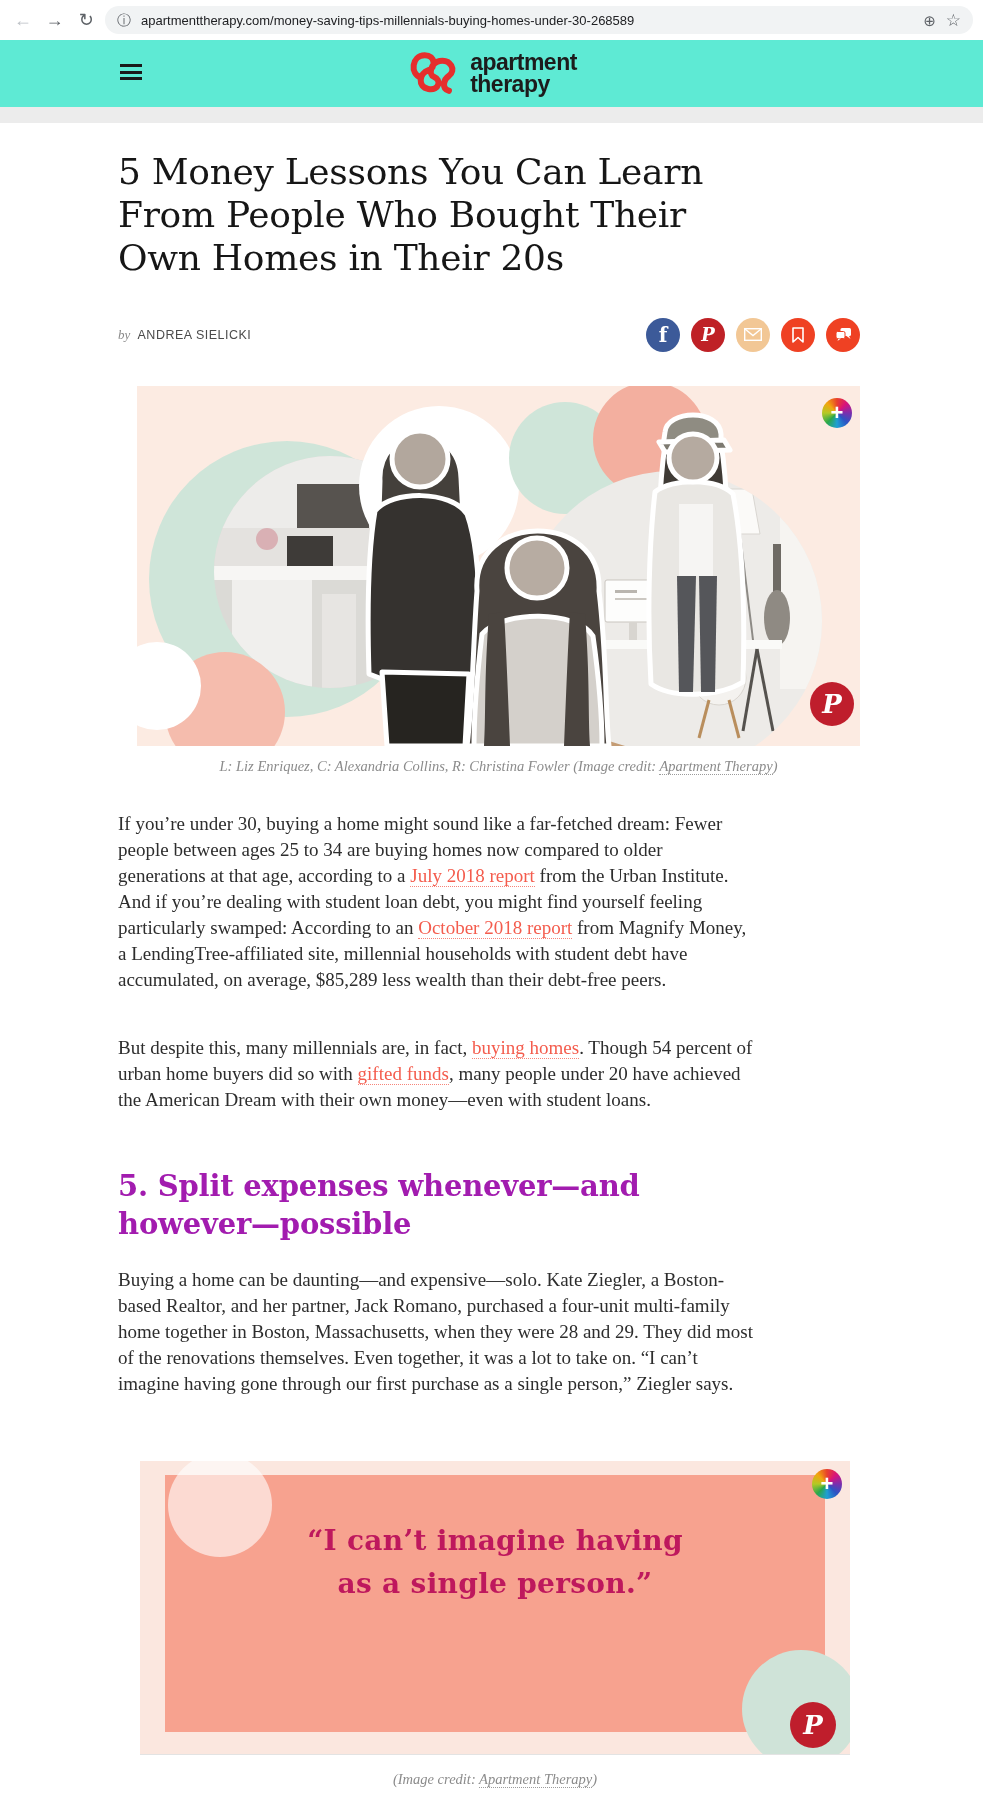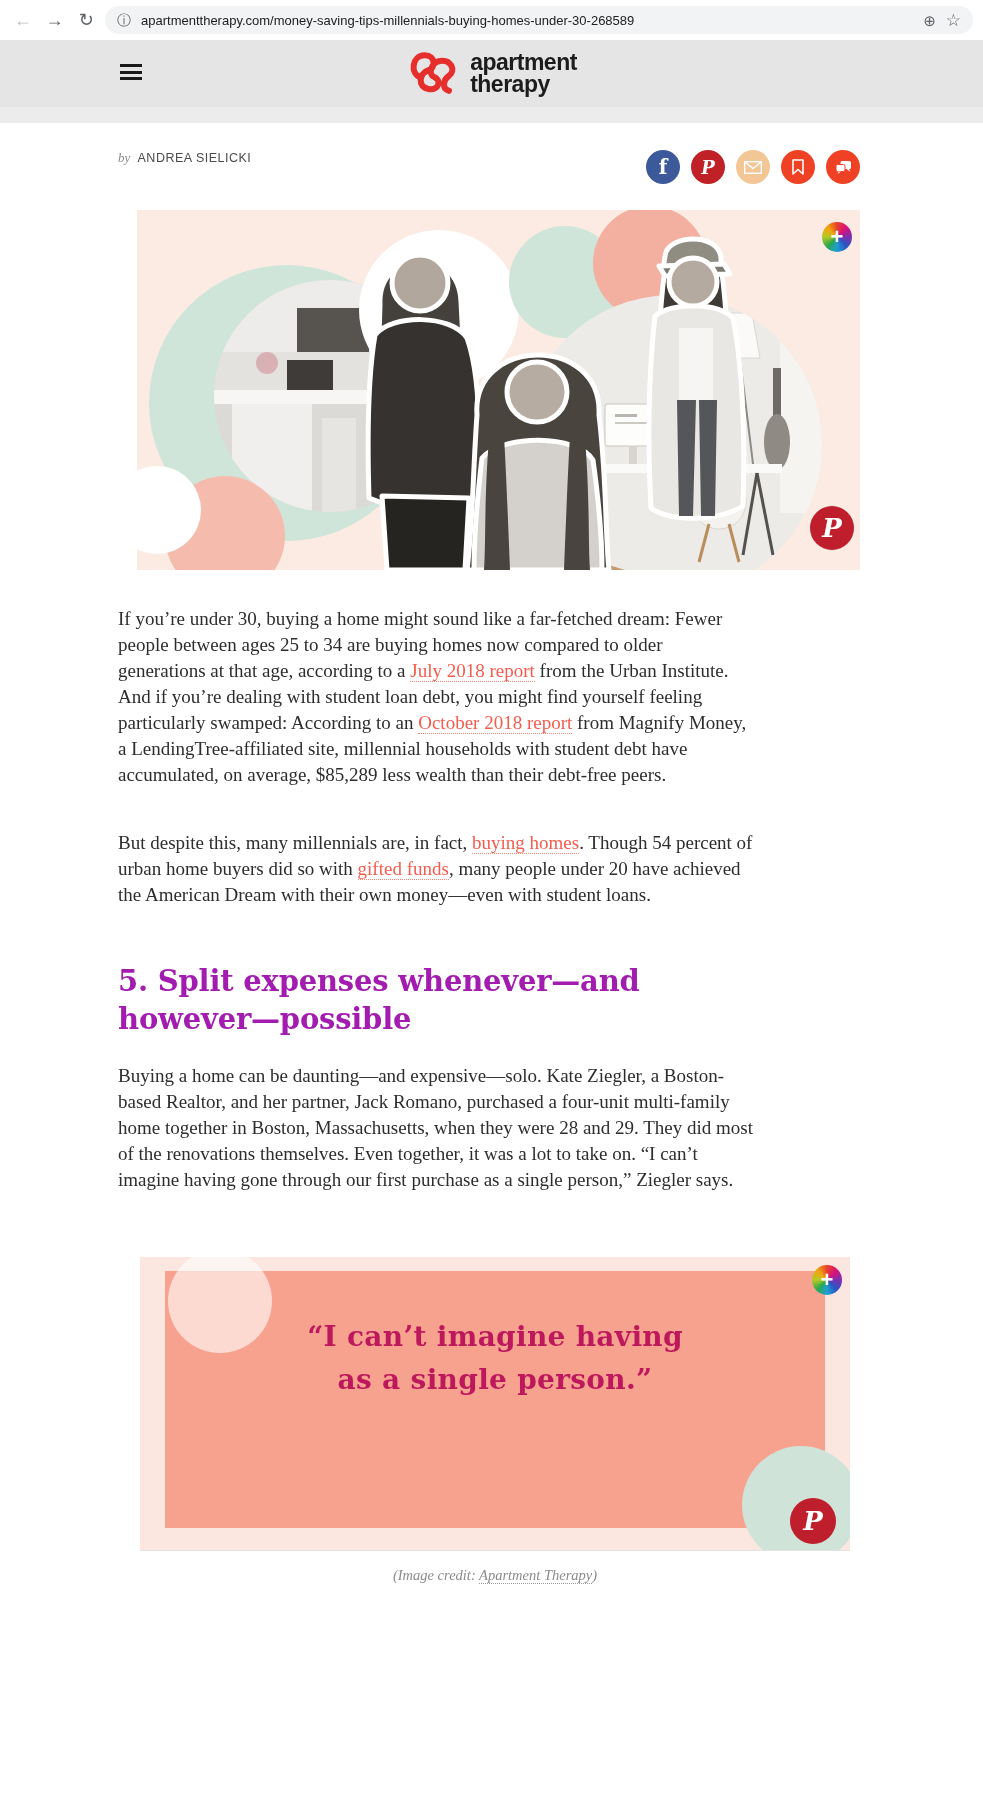--- a/index.html
+++ b/index.html
@@ -20,35 +20,35 @@
   .url-bar {
     flex:0 0 auto; width:868px; height:28px; background:#f1f3f4; border-radius:14px;
     display:flex; align-items:center; padding:0 12px; gap:10px;
   }
   .info-icon { color:#5f6368; font-size:14px; line-height:1; }
   .url-text { flex:1; font-size:13px; color:#202124; white-space:nowrap; overflow:hidden; }
   .pill-icon { color:#5f6368; font-size:15px; line-height:1; cursor:pointer; }
   .pill-icon.star { font-size:17px; }
 
   
-  .site-header { height:67px; position:relative; display:flex; align-items:center; justify-content:center; background:#e5e5e5; }
+  .site-header { height:67px; position:relative; display:flex; align-items:center; justify-content:center; background:#5eead4; }
   .hamburger { position:absolute; left:120px; top:24px; width:22px; height:16px; border:none; background:transparent; cursor:pointer; }
   .hamburger span { display:block; width:22px; height:3px; background:#1a1a1a; margin-bottom:3.5px; }
   .logo { display:flex; align-items:center; gap:8px; cursor:pointer; }
   .logo-text { font-family:"Liberation Sans", sans-serif; font-weight:bold; font-size:23px;
     line-height:0.95; color:#1c1c1c; letter-spacing:-0.5px; }
   .gray-strip { height:16px; background:#ececec; }
 
   
   .article { position:relative; width:742px; margin-left:118px; padding-top:27px; }
   h1.title {
     font-family:"DejaVu Serif", serif; font-weight:500; font-size:36px; line-height:1.2;
     color:#161616; width:640px; margin-bottom:38px; letter-spacing:-0.3px;
   }
-  .byline-row { display:flex; justify-content:space-between; margin-bottom:26px; }
+  .byline-row { display:flex; align-items:center; justify-content:space-between; margin-bottom:34px; }
   .byline { font-size:13px; color:#8a8a8a; }
   .byline em { font-style:italic; margin-right:4px; }
   .byline .author { font-family:"Liberation Sans", sans-serif; font-style:normal;
     color:#4b4b4b; letter-spacing:0.5px; font-size:12.5px; }
   .share-row { display:flex; gap:11px; }
   .share-btn { width:34px; height:34px; border-radius:50%; border:none; cursor:pointer;
     display:flex; align-items:center; justify-content:center; color:#fff; padding:0; }
   .share-btn.facebook { background:#3c5a99; font-family:"DejaVu Serif", serif; font-weight:bold; font-size:20px; }
   .share-btn.pinterest { background:#bf2126; font-family:"DejaVu Serif", serif; font-weight:bold; font-style:italic; font-size:18px; }
   .share-btn.email { background:#f2c795; }
@@ -133,20 +133,21 @@
     <div class="logo-text">
       <div>apartment</div>
       <div>therapy</div>
     </div>
   </div>
 </header>
 <div class="gray-strip"></div>
 
 <main class="article">
 
+  <h1 class="title">5 Money Lessons You Can Learn From People Who Bought Their Own Homes in Their 20s</h1>
 
   <div class="byline-row">
     <p class="byline">
       <em>by</em>
       <span class="author">ANDREA SIELICKI</span>
     </p>
     <div class="share-row">
       <button class="share-btn facebook">
         <span>f</span>
       </button>
@@ -248,20 +249,23 @@
         <path d="M340,205 C334,126 466,124 462,205 C470,272 468,322 472,360 L330,360 C336,312 336,258 340,205 Z" fill="#4a443f"></path>
         <path d="M345,248 C365,224 440,224 456,250 C463,300 465,330 465,360 L337,360 C337,330 340,290 345,248 Z" fill="#d4d0cb"></path>
         <path d="M352,228 C347,292 349,330 347,360 L373,360 C371,310 369,258 367,226 Z" fill="#4a443f" stroke="none"></path>
         <path d="M448,228 C453,292 451,330 453,360 L427,360 C429,310 431,258 433,226 Z" fill="#4a443f" stroke="none"></path>
         <circle cx="400" cy="182" r="30" fill="#b7aca2"></circle>
       </g>
     </svg>
     <button class="save-plus">+</button>
     <button class="pin-badge">P</button>
   </figure>
+  <figcaption class="caption">
+    <span>L: Liz Enriquez, C: Alexandria Collins, R: Christina Fowler (Image credit: </span><a>Apartment Therapy</a><span>)</span>
+  </figcaption>
 
   <p class="body-p first">
     <span>If you’re under 30, buying a home might sound like a far-fetched dream: Fewer people between ages 25 to 34 are buying homes now compared to older generations at that age, according to a </span><a class="inline-link">July 2018 report</a><span> from the Urban Institute. And if you’re dealing with student loan debt, you might find yourself feeling particularly swamped: According to an </span><a class="inline-link">October 2018 report</a><span> from Magnify Money, a LendingTree-affiliated site, millennial households with student debt have accumulated, on average, $85,289 less wealth than their debt-free peers.</span>
   </p>
 
   <p class="body-p">
     <span>But despite this, many millennials are, in fact, </span><a class="inline-link">buying homes</a><span>. Though 54 percent of urban home buyers did so with </span><a class="inline-link">gifted funds</a><span>, many people under 20 have achieved the American Dream with their own money—even with student loans.</span>
   </p>
 
   <h2 class="section-heading">5. Split expenses whenever—and however—possible</h2>

